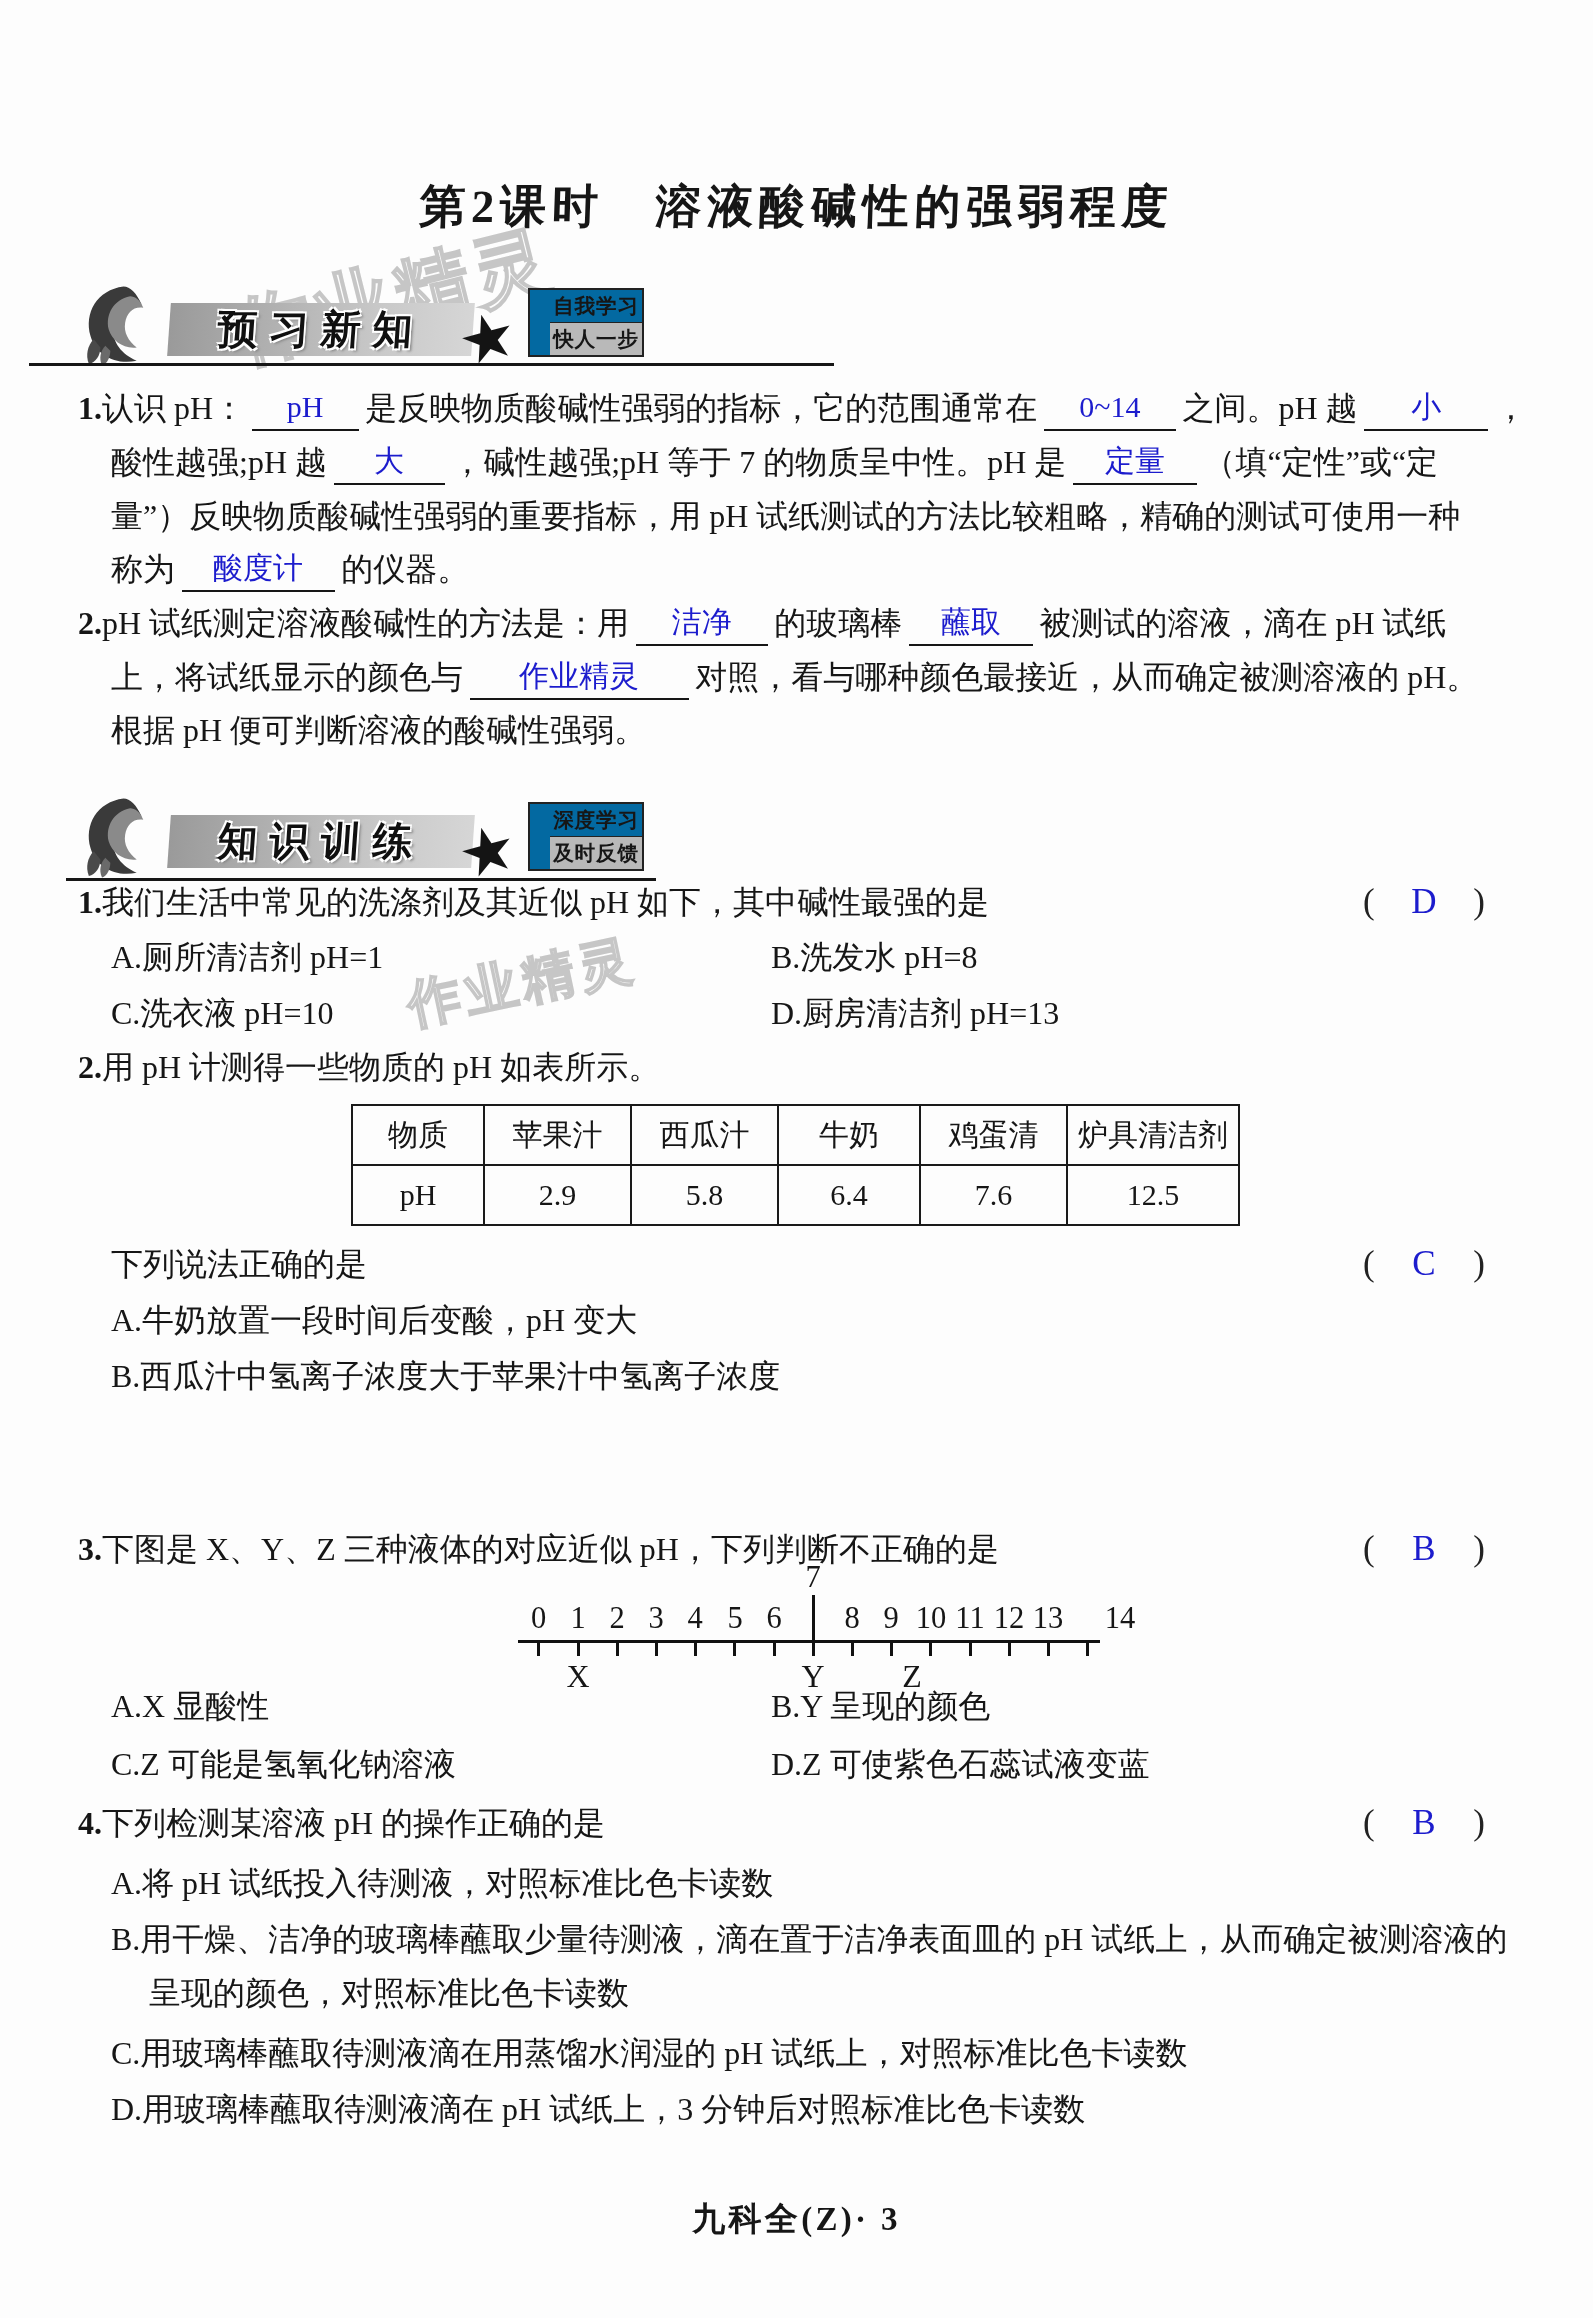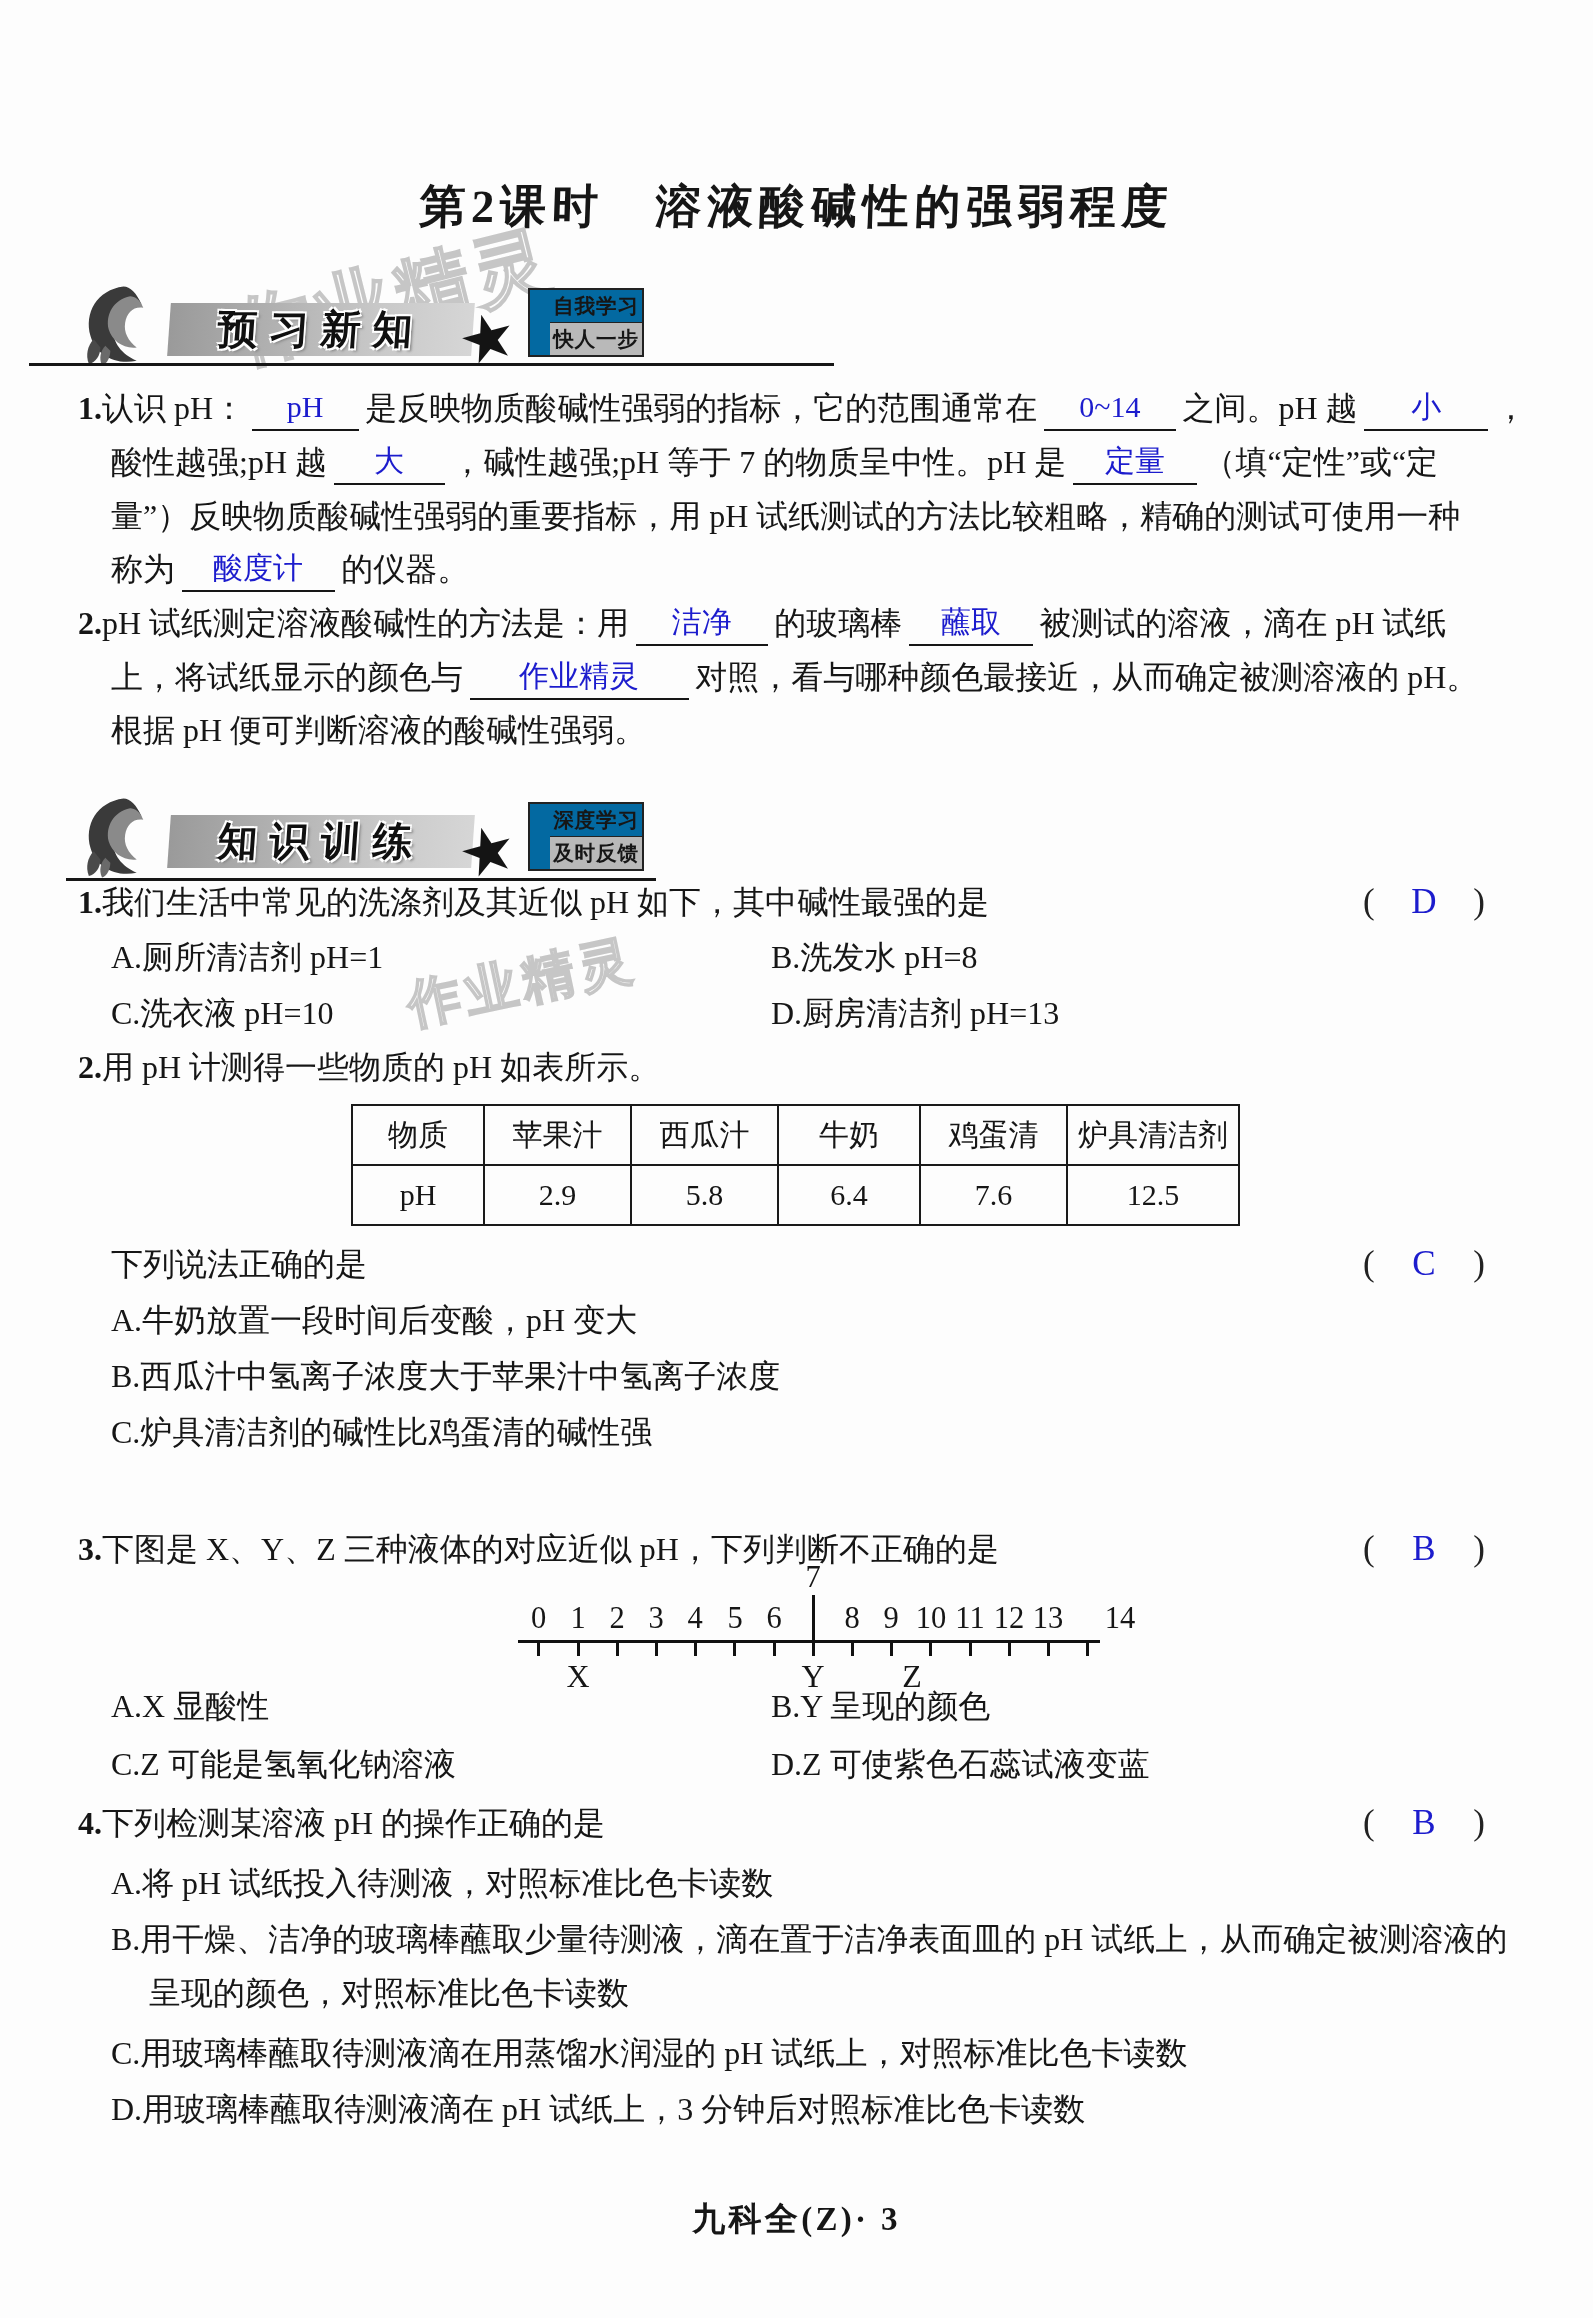--- a/index.html
+++ b/index.html
@@ -207,21 +207,20 @@
   <div class="line" style="left:111px;top:1241px">
     <span>下列说法正确的是</span>
   </div>
   <div class="answer" style="top:1241px">
     <span class="ap">(</span>
       <span class="al">C</span>
       <span class="ap">)</span>
   </div>
   <div class="line" style="left:111px;top:1353px"><span>B.西瓜汁中氢离子浓度大于苹果汁中氢离子浓度</span></div>
   <div class="line" style="left:111px;top:1297px"><span>A.牛奶放置一段时间后变酸，pH 变大</span></div>
-  <div class="line" style="left:111px;top:1409px"><span>C.炉具清洁剂的碱性比鸡蛋清的碱性强</span></div>
 
   <div class="line" style="left:78px;top:1526px">
     <span class="num">3.</span><span>下图是 X、Y、Z 三种液体的对应近似 pH，下列判断不正确的是</span>
   </div>
   <div class="answer" style="top:1526px">
     <span class="ap">(</span>
       <span class="al">B</span>
       <span class="ap">)</span>
   </div>
 

